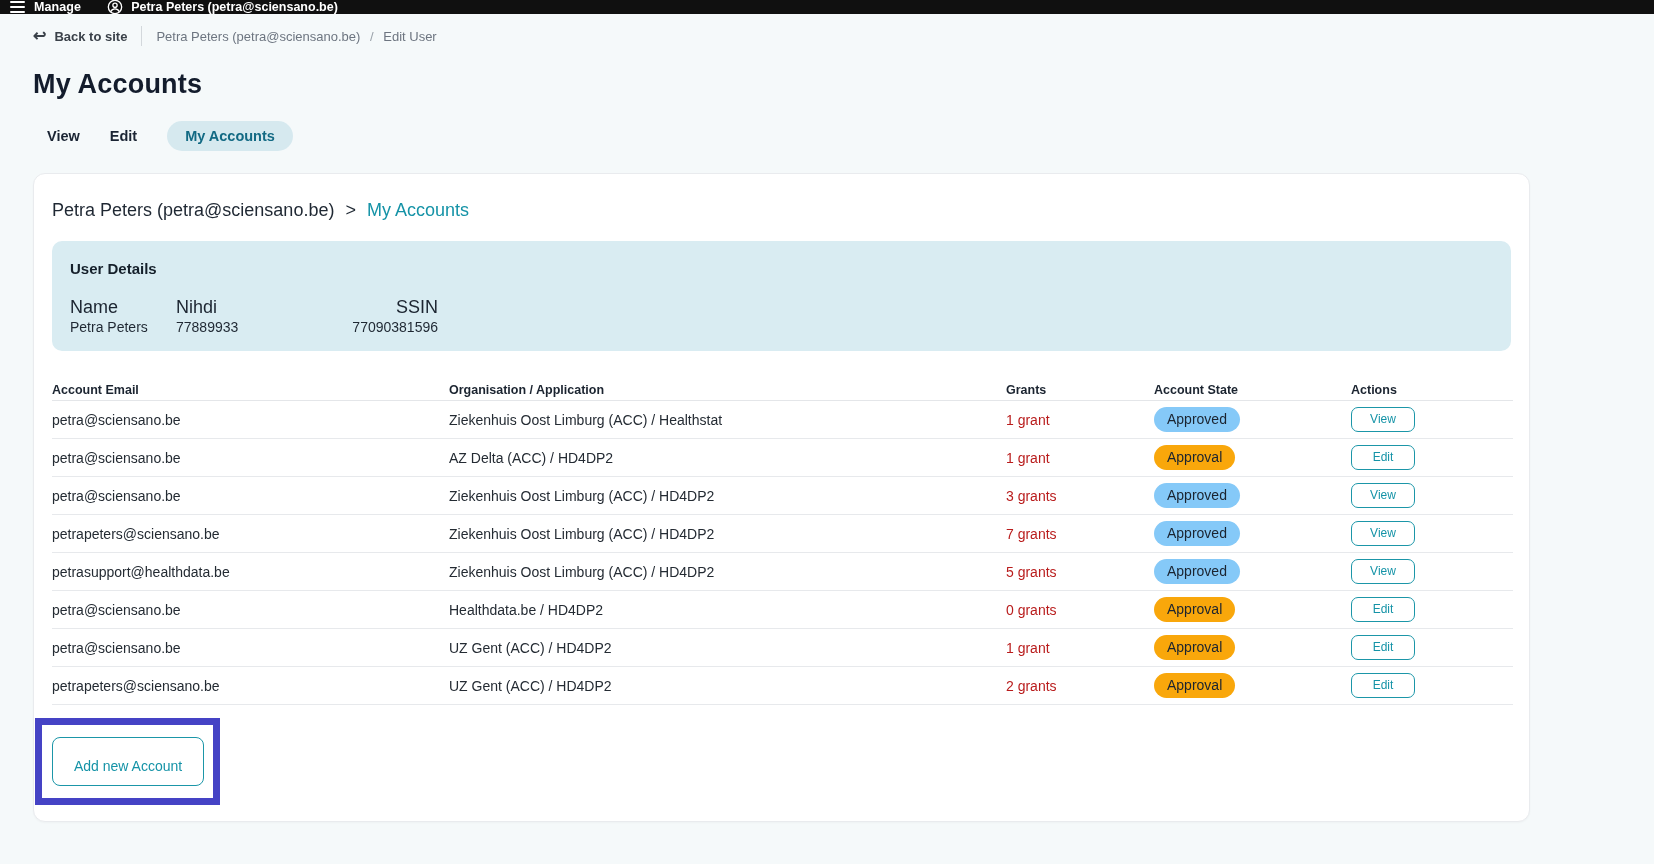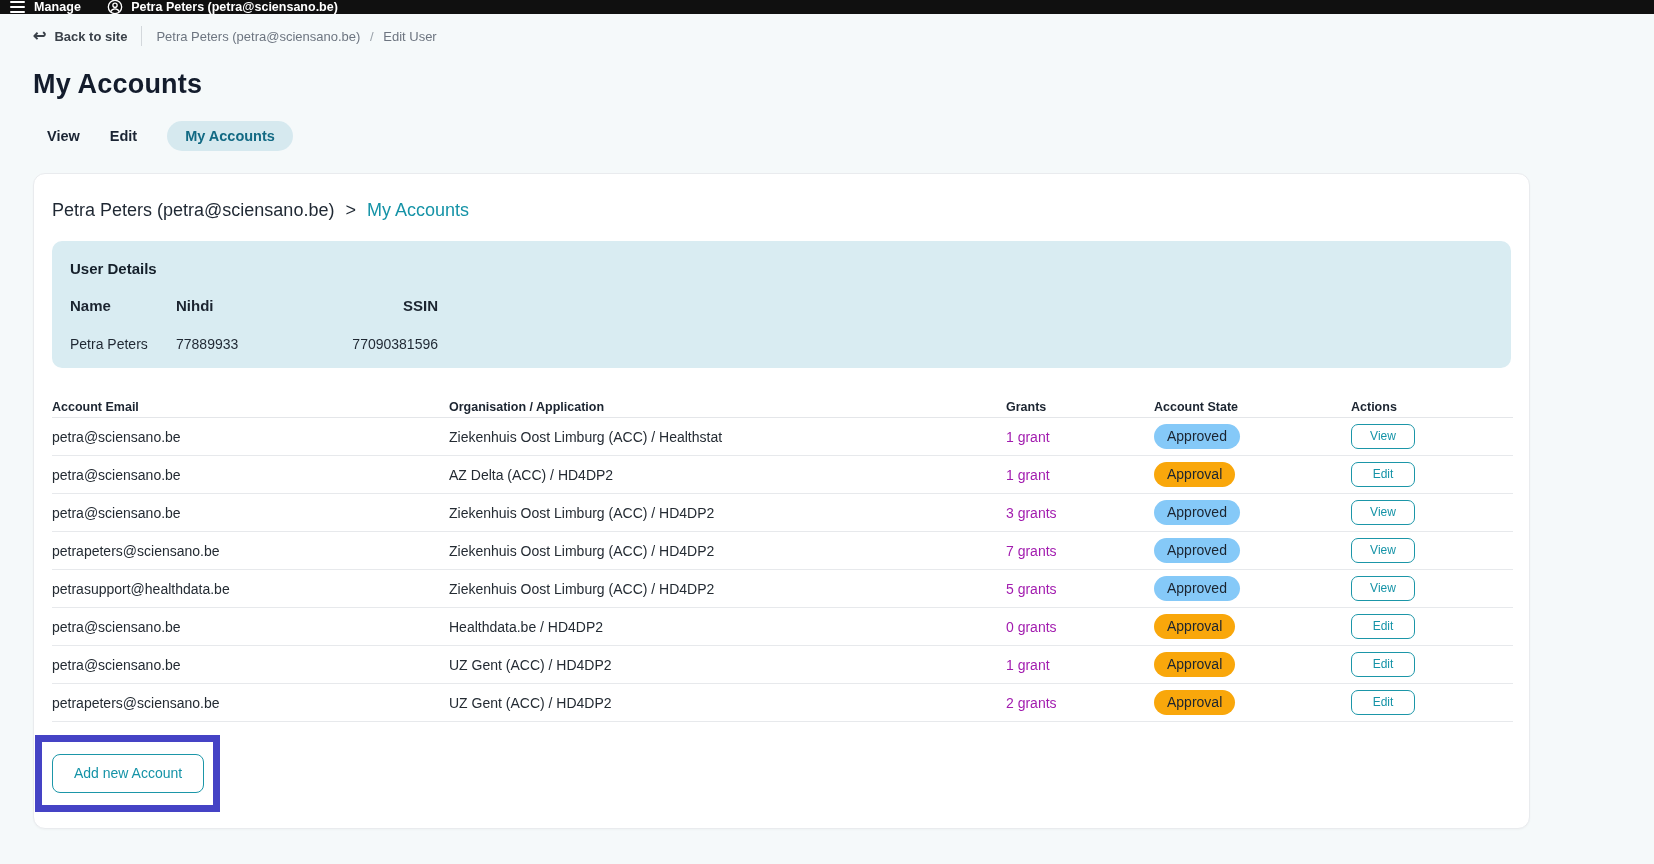--- a/index.html
+++ b/index.html
@@ -81,21 +81,21 @@
     background: #d9ecf2;
     border-radius: 10px;
     padding: 19px 18px 16px 18px;
   }
   .user-panel .panel-title { font-size: 15px; font-weight: bold; color: #15202b; margin-bottom: 20px; }
   .user-fields { display: flex; }
   .user-field { display: flex; flex-direction: column; }
   .user-field:nth-child(1) { width: 106px; }
   .user-field:nth-child(2) { width: 154px; }
   .user-field:nth-child(3) { width: 108px; text-align: right; }
-  .user-field .f-label { font-size: 15px; font-weight: bold; color: #1b2430; margin-bottom: 22px; }
+  .user-field .f-label { font-size: 18px; font-weight: normal; color: #1b2430; margin-bottom: 1px; }
   .user-field .f-value { font-size: 14px; color: #1f2833; }
 
   
   table.accounts {
     width: 100%;
     border-collapse: collapse;
     table-layout: fixed;
     margin-top: 24px;
   }
   table.accounts col.c-email   { width: 397px; }
@@ -114,21 +114,21 @@
   table.accounts td {
     font-size: 14px;
     color: #242b33;
     padding: 0 4px 0 0;
     height: 38px;
     border-bottom: 1px solid #e7e9ec;
     vertical-align: middle;
     white-space: nowrap;
     overflow: hidden;
   }
-  .grants-link { color: #a21caf; text-decoration: none; cursor: pointer; }
+  .grants-link { color: #b91c1c; text-decoration: none; cursor: pointer; }
   .badge {
     display: inline-block;
     padding: 4px 13px 5px 13px;
     border-radius: 999px;
     font-size: 14px;
     color: #1b2430;
   }
   .badge.approved { background: #85c9f8; }
   .badge.pending  { background: #f9a70b; }
   .action-btn {
@@ -148,21 +148,21 @@
   
   .highlight-box {
     display: inline-block;
     border: 7px solid #4543c5;
     padding: 12px 9px 12px 10px;
     margin: 13px 0 0 -17px;
     background: #ffffff;
   }
   .add-account-btn {
     display: inline-block;
-    padding: 10px 21px 11px 21px;
+    padding: 20px 21px 11px 21px;
     font-size: 14px;
     font-family: "Liberation Sans", sans-serif;
     color: #1593a7;
     background: #ffffff;
     border: 1.5px solid #1b96a8;
     border-radius: 8px;
     cursor: pointer;
   }
 </style>
 </head>

